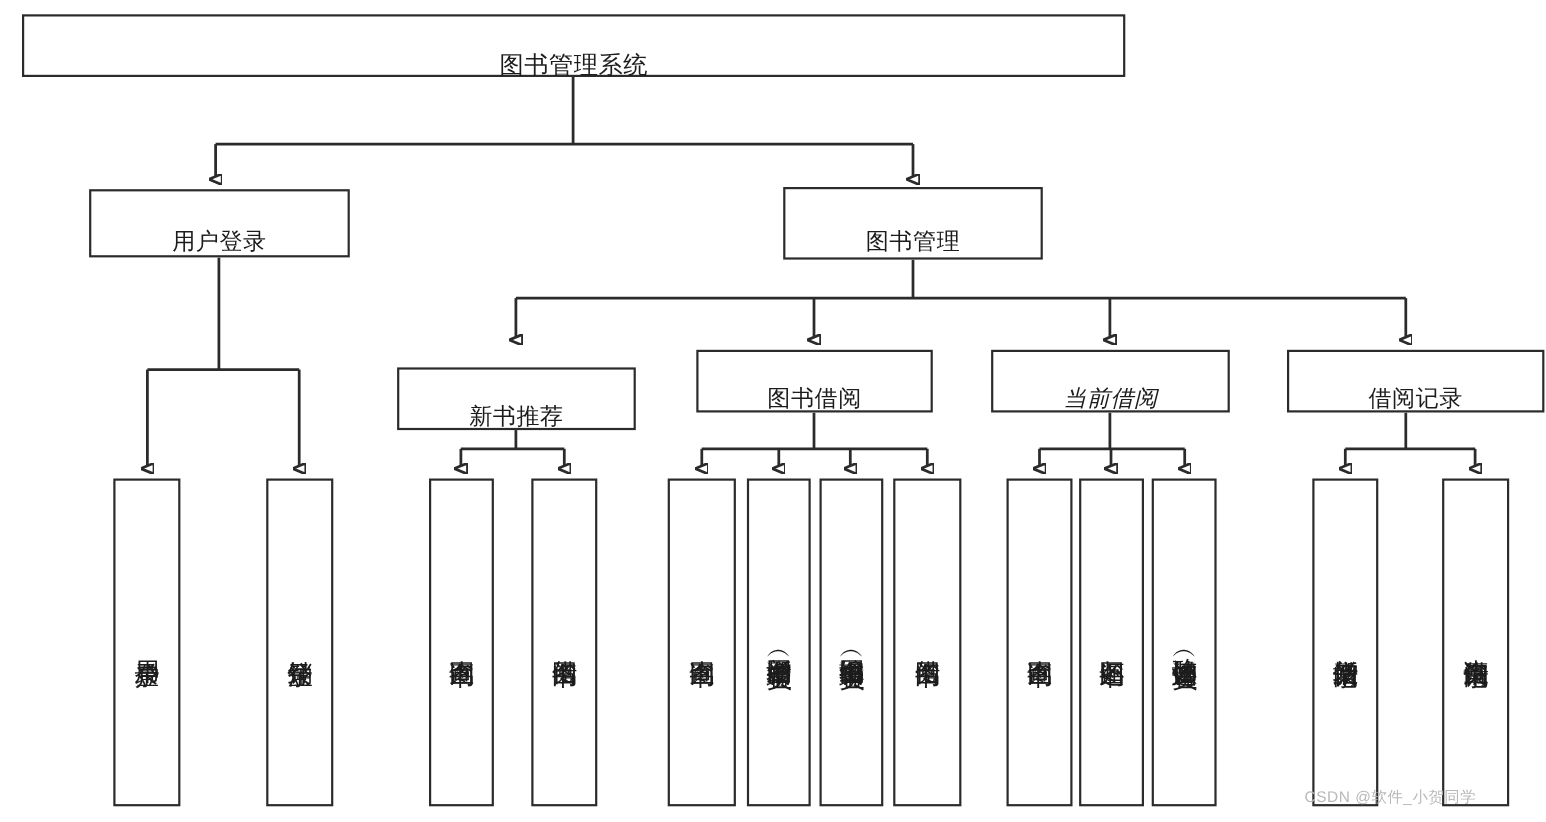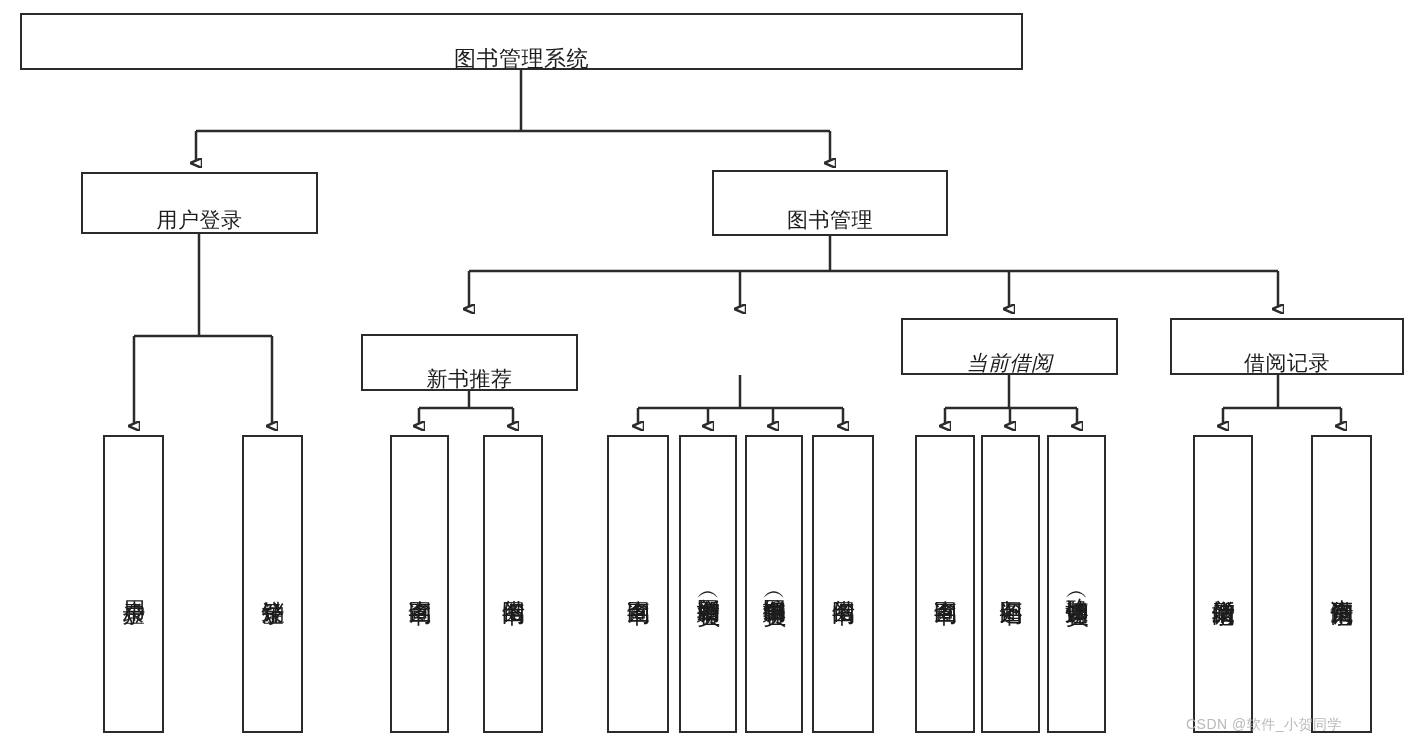--- a/index.html
+++ b/index.html
@@ -142,20 +142,23 @@
   <div class="node horiz" style="left:81px; top:172px; width:237px; height:62px;">
     <span class="label">用户登录</span>
   </div>
   <div class="node horiz" style="left:712px; top:170px; width:236px; height:66px;">
     <span class="label">图书管理</span>
   </div>
 
   <div class="node horiz" style="left:361px; top:334px; width:217px; height:57px;">
     <span class="label">新书推荐</span>
   </div>
+  <div class="node horiz" style="left:633px; top:318px; width:215px; height:57px;">
+    <span class="label">图书借阅</span>
+  </div>
   <div class="node horiz" style="left:901px; top:318px; width:217px; height:57px;font-style:italic;">
     <span class="label">当前借阅</span>
   </div>
   <div class="node horiz" style="left:1170px; top:318px; width:234px; height:57px;">
     <span class="label">借阅记录</span>
   </div>
 
   <div class="node vert" style="left:103px; top:435px; width:61px; height:298px;">
     <span class="label">用户登录</span>
   </div>

